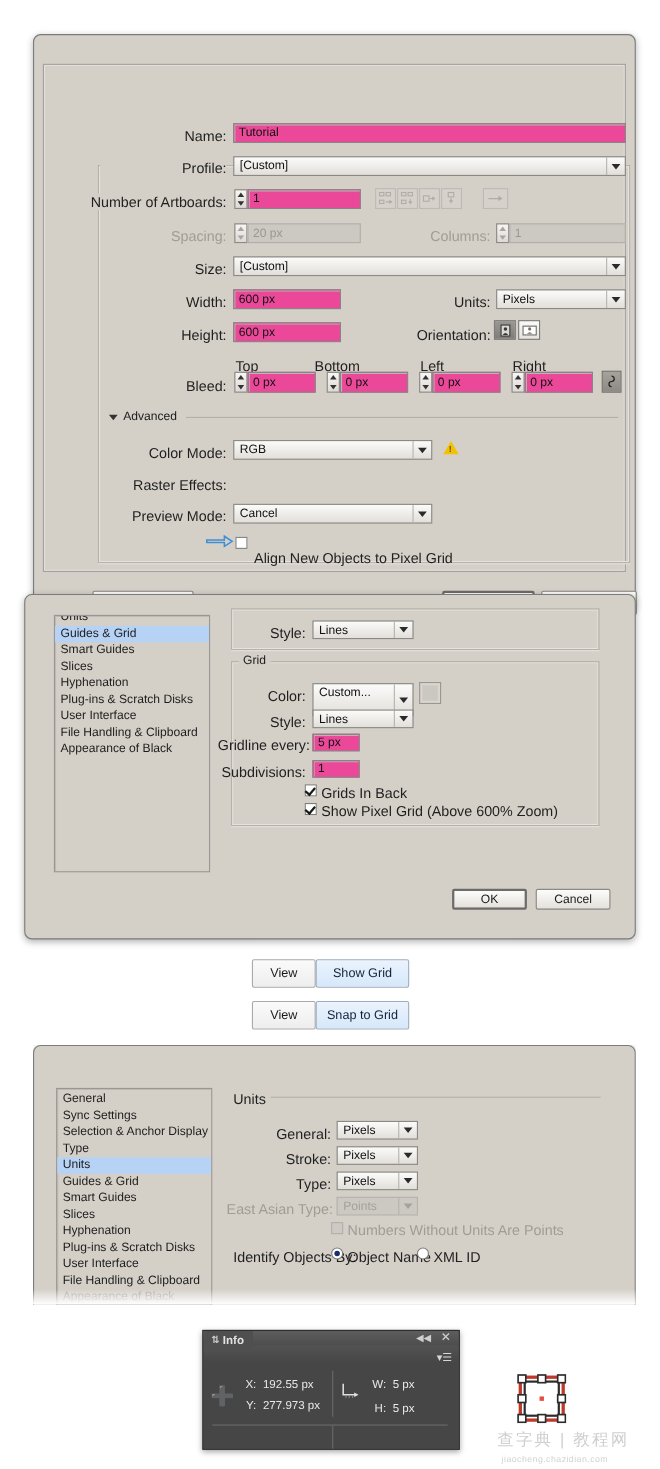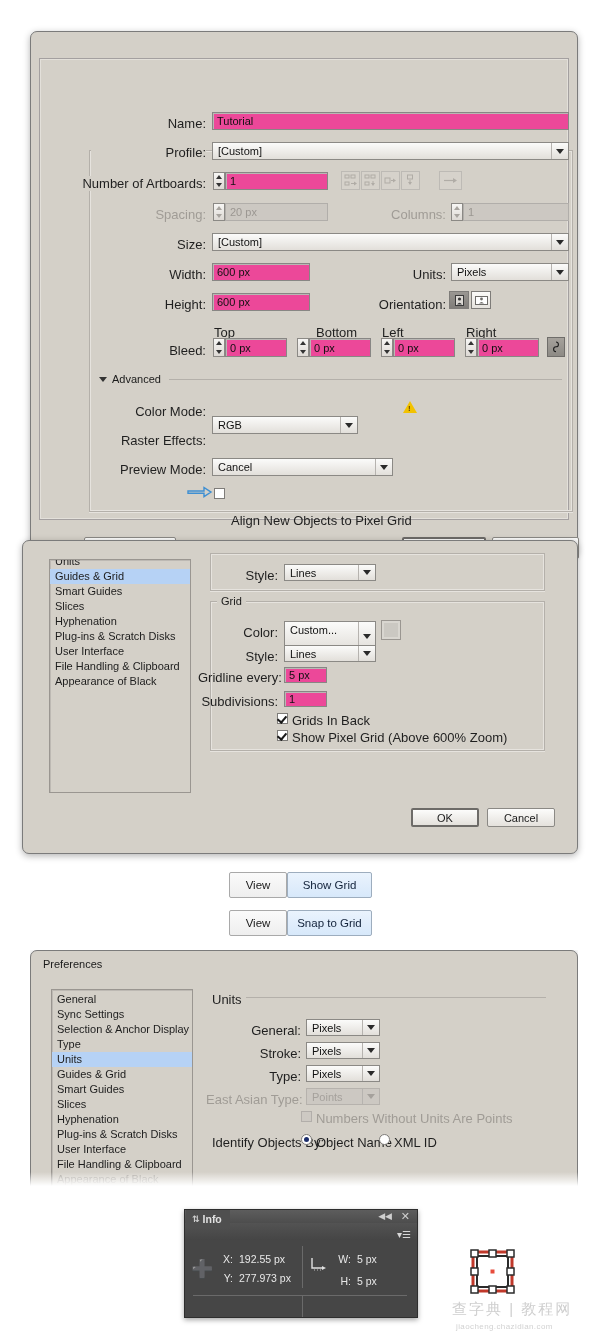--- a/index.html
+++ b/index.html
@@ -225,21 +225,21 @@
   </div>
   <div class="obtn off" style="left:440px;top:259px;">
     <svg width="15" height="13">
         <rect x="1.5" y="2.5" width="12" height="8" fill="#fff" stroke="#6e6c69"></rect>
       <circle cx="7.5" cy="5" r="1.4" fill="#6e6c69"></circle>
         <path d="M5 9.5 q2.5 -3 5 0 z" fill="#6e6c69"></path>
       </svg>
   </div>
 
   <div class="lbl l" style="left:183px;top:293px;width:60px;">Top</div>
-  <div class="lbl l" style="left:285px;top:293px;width:60px;">Bottom</div>
+  <div class="lbl l" style="left:255px;top:293px;width:60px;">Bottom</div>
   <div class="lbl l" style="left:351px;top:293px;width:60px;">Left</div>
   <div class="lbl l" style="left:435px;top:293px;width:60px;">Right</div>
 
   <div class="lbl" style="left:60px;top:311px;width:115px;">Bleed:</div>
 
   <div class="spin" style="left:182px;top:306px;height:19px;">
       <i class="up"></i>
       <i class="dn"></i>
     </div>
   <div class="txt" style="left:194px;top:306px;width:62px;height:19px;line-height:18px;">0 px</div>
@@ -268,21 +268,21 @@
       </svg>
   </div>
 
   <div style="position:absolute;left:68px;top:341px;display:flex;align-items:center;gap:5px;">
     <span class="tri"></span>
     <span style="font-size:11px;">Advanced</span>
   </div>
   <div class="sep" style="left:138px;top:347px;width:393px;"></div>
 
   <div class="lbl" style="left:60px;top:372px;width:115px;">Color Mode:</div>
-  <div class="sel" style="left:181px;top:368px;width:146px;height:18px;margin-top:16px;">
+  <div class="sel" style="left:181px;top:368px;width:181px;height:18px;">
     <span>RGB</span>
     <span class="arw"></span>
   </div>
   <div class="warn" style="left:372px;top:369px;">
       <b>!</b>
     </div>
 
   <div class="lbl" style="left:55px;top:401px;width:120px;">Raster Effects:</div>
 
   <div class="lbl" style="left:55px;top:430px;width:120px;">Preview Mode:</div>
@@ -290,21 +290,21 @@
     <span>Cancel</span>
     <span class="arw"></span>
   </div>
 
   <div class="arrow-hint" style="left:156px;top:452px;">
     <svg width="26" height="14">
         <path d="M1 7 h16 v-3.5 l7 4.6 l-7 4.6 v-3.5 h-16 z" fill="none" stroke="#3f8fd2" stroke-width="1.4"></path>
       </svg>
   </div>
   <div class="chk" style="left:183px;top:456px;"></div>
-  <div class="lbl l" style="left:200px;top:481px;width:230px;">Align New Objects to Pixel Grid</div>
+  <div class="lbl l" style="left:200px;top:468px;width:230px;">Align New Objects to Pixel Grid</div>
 
   <div class="btn" style="left:53px;top:505px;width:92px;height:22px;">Templates...</div>
   <div class="btn def" style="left:371px;top:505px;width:84px;height:22px;">OK</div>
   <div class="btn" style="left:461px;top:505px;width:87px;height:22px;">Cancel</div>
 </div>
 
 <div class="dlg" style="left:22px;top:540px;width:554px;height:312px;z-index:0;">
 
   <div class="listbox" style="left:26px;top:18px;width:140px;height:232px;">
     <div id="grid-sidebar" style="padding-top: 2px; margin-top: -8px;">
@@ -363,21 +363,20 @@
   <div class="pill plain" style="left:0;top:0;width:58px;">View</div>
   <div class="pill hl" style="left:58px;top:0;width:85px;">Show Grid</div>
 </div>
 <div style="position:absolute;left:229px;top:910px;">
   <div class="pill plain" style="left:0;top:0;width:58px;">View</div>
   <div class="pill hl" style="left:58px;top:0;width:85px;">Snap to Grid</div>
 </div>
 
 <div style="position:absolute;left:30px;top:950px;width:548px;height:236px;overflow:hidden;">
   <div class="dlg" style="left:0;top:0;width:546px;height:252px;">
-    <div class="dlg-title">Preferences</div>
 
     <div class="listbox" style="left:20px;top:38px;width:140px;height:196px;">
       <div id="units-sidebar" style="padding-top:2px;">
           <div class="li">General</div>
           <div class="li">Sync Settings</div>
           <div class="li">Selection &amp; Anchor Display</div>
           <div class="li">Type</div>
           <div class="li sel-on">Units</div>
           <div class="li">Guides &amp; Grid</div>
           <div class="li">Smart Guides</div>

